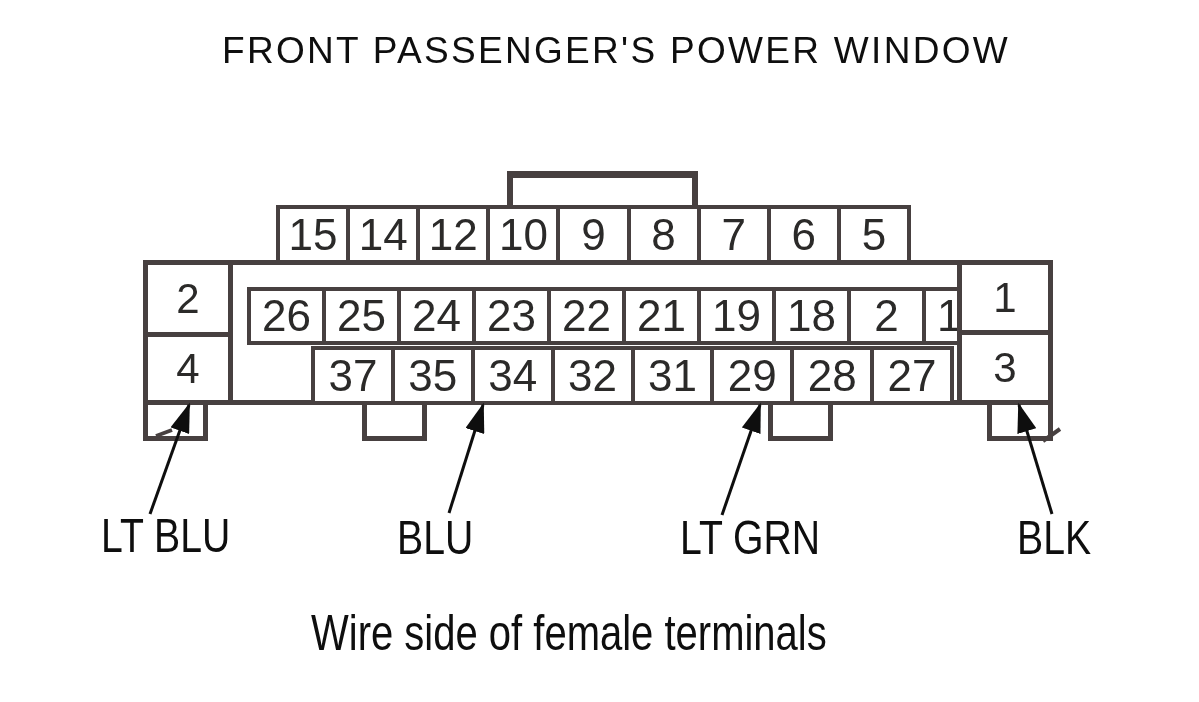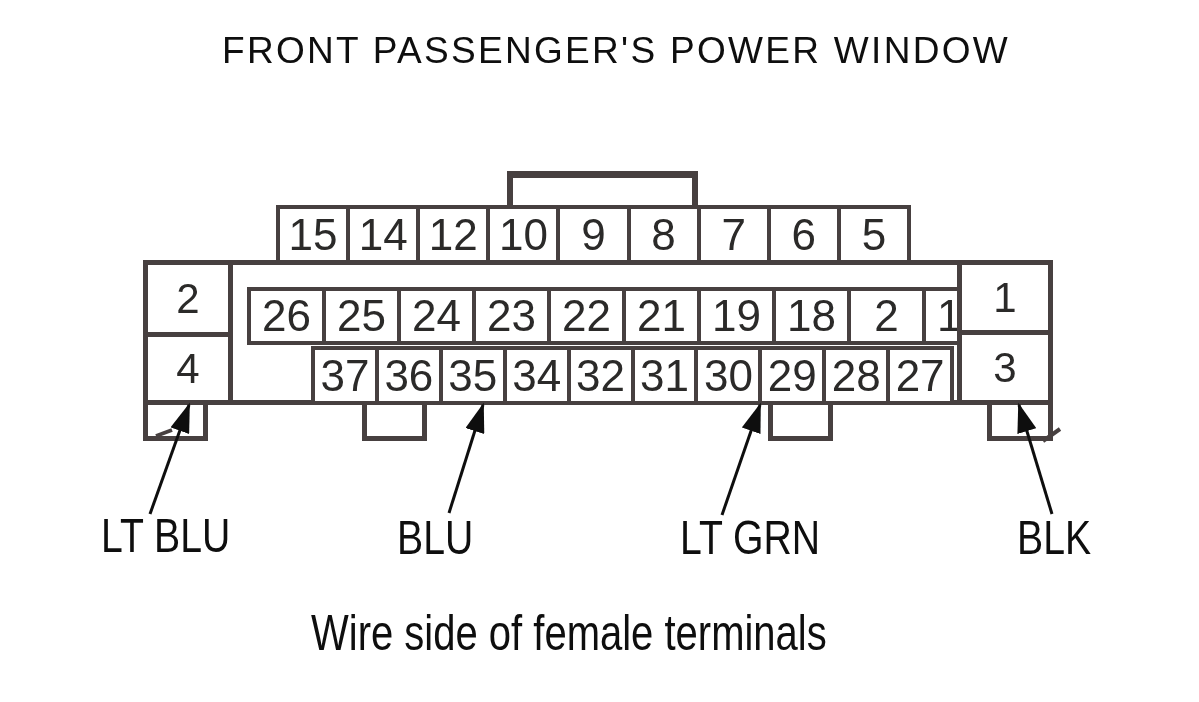--- a/index.html
+++ b/index.html
@@ -104,26 +104,24 @@
       <div class="cell">22</div>
       <div class="cell">21</div>
       <div class="cell">19</div>
       <div class="cell">18</div>
       <div class="cell">2</div>
       <div class="cell">16</div>
     </div>
 
   <div class="pinrow" style="left:267px;top:346px;width:643px;height:59px;margin-left:44px;">
       <div class="cell">37</div>
-      <div class="cell">36</div>
       <div class="cell">35</div>
       <div class="cell">34</div>
       <div class="cell">32</div>
       <div class="cell">31</div>
-      <div class="cell">30</div>
       <div class="cell">29</div>
       <div class="cell">28</div>
       <div class="cell">27</div>
     </div>
 
   <div class="bigcell" style="left:143px;top:260px;width:90px;height:77px;">2</div>
   <div class="bigcell" style="left:143px;top:332px;width:90px;height:73px;">4</div>
   <div class="bigcell" style="left:957px;top:260px;width:96px;height:75px;">1</div>
   <div class="bigcell" style="left:957px;top:330px;width:96px;height:75px;">3</div>
 

